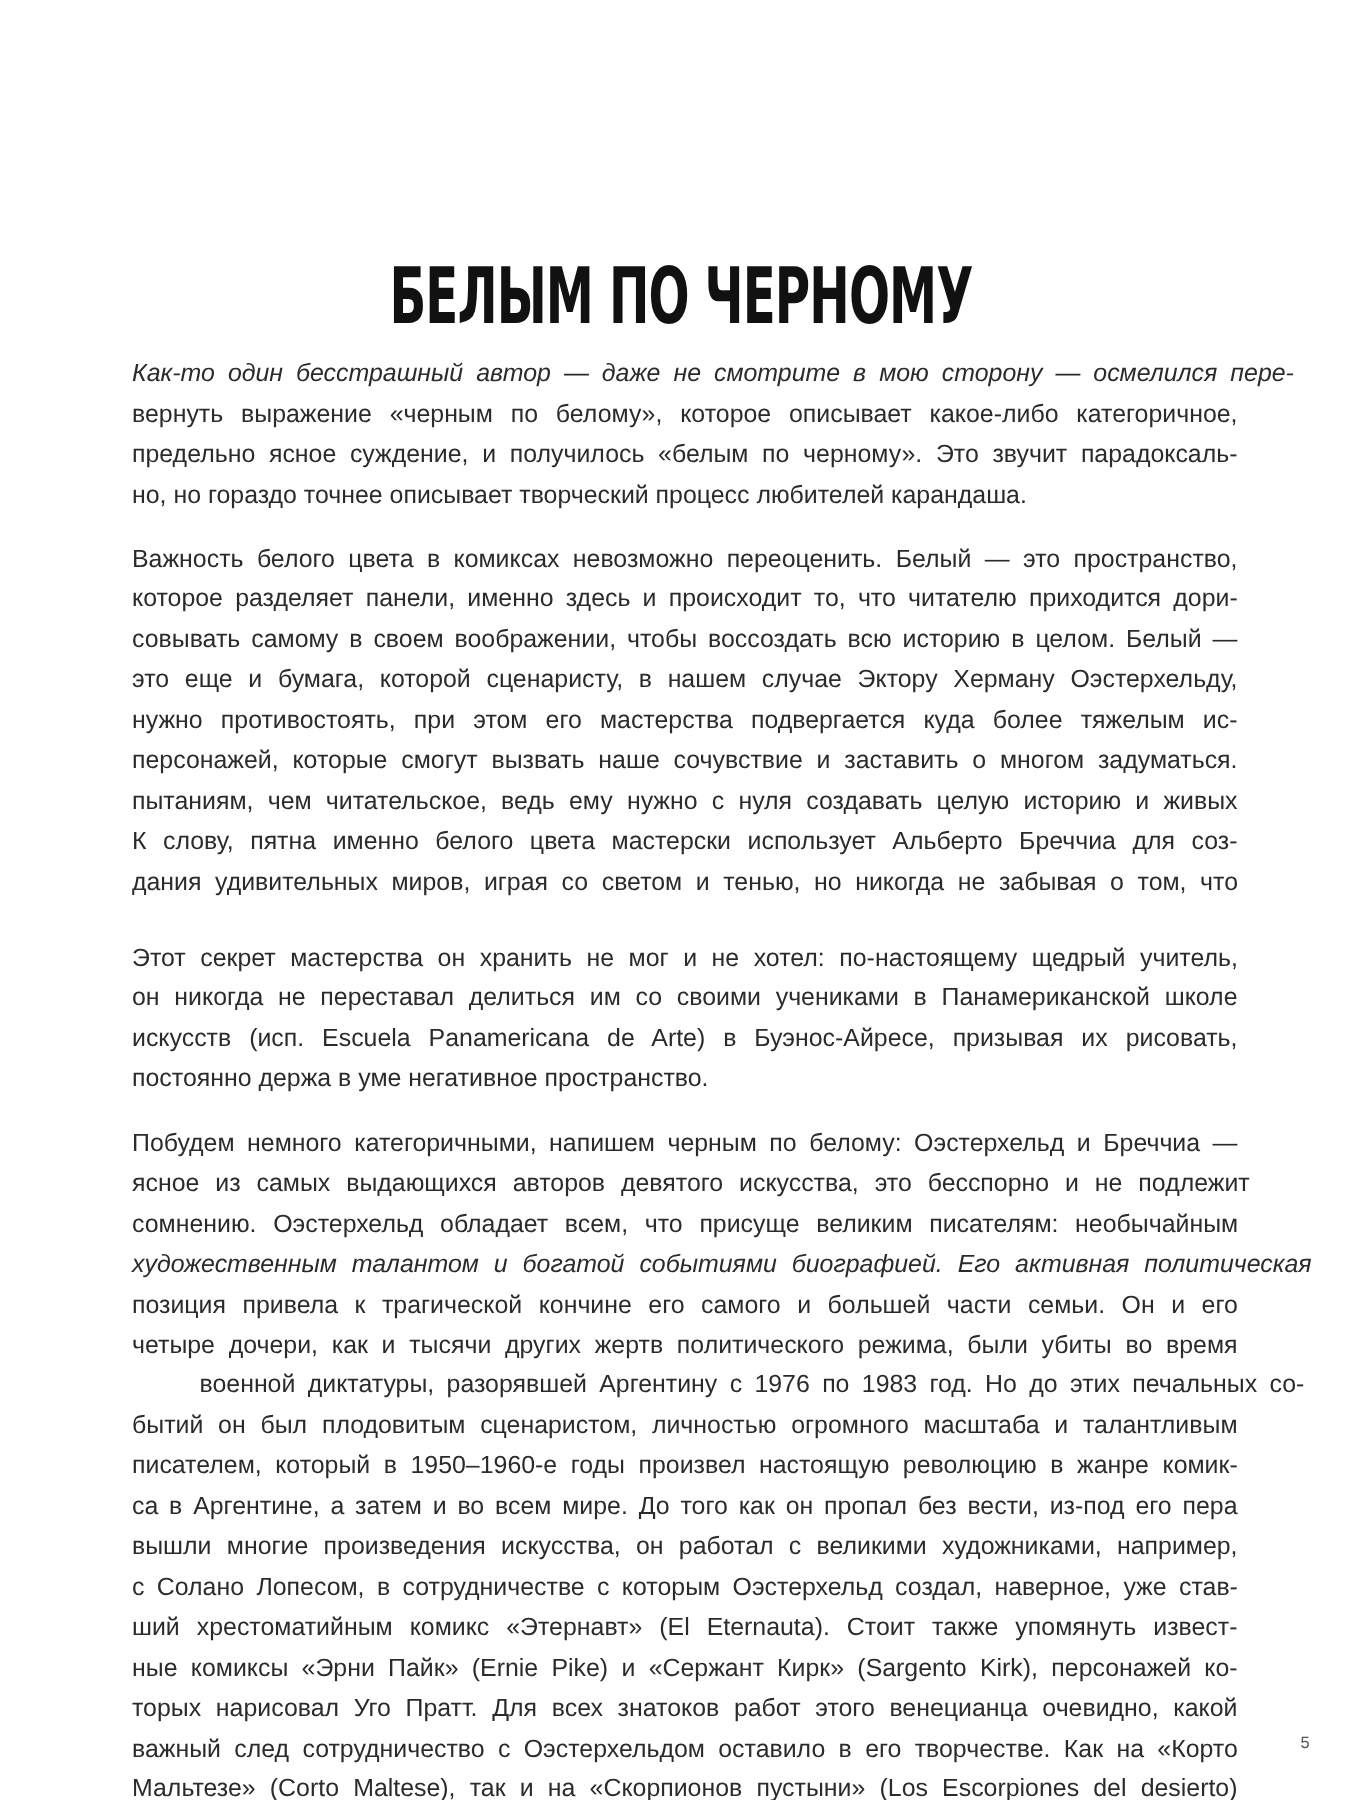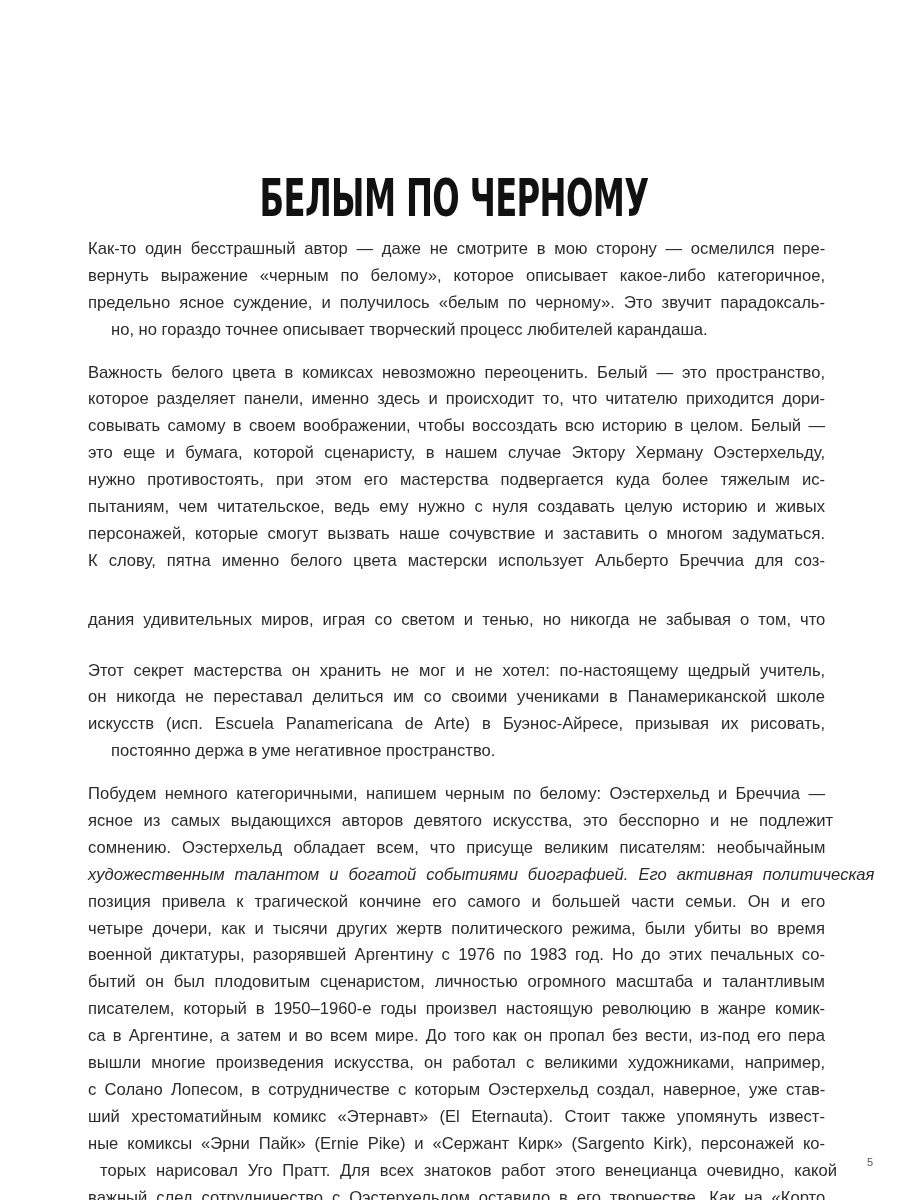--- a/index.html
+++ b/index.html
@@ -10,68 +10,68 @@
     font-size: 52px; line-height: 62px; color: #111;
     transform: scaleX(0.62); transform-origin: center; letter-spacing: -1px;
   }
   .body-text {
     position: absolute; left: 88px; top: 236px; width: 737px;
     font-family: "Liberation Sans", sans-serif; font-size: 16.6px; line-height: 26.9px;
     color: #2b2b2b;
   }
   .para { margin: 0 0 16px 0; }
   .line { display: block; white-space: nowrap; text-align: justify; text-align-last: justify; height: 26.9px; overflow: visible; }
-  .line.last { text-align-last: left; margin-left: 23px; }
+  .line.last { text-align-last: left; }
   .page-number {
     position: absolute; left: 867px; top: 1156px;
     font-family: "Liberation Sans", sans-serif; font-size: 11px; color: #555;
   }
 </style>
 </head>
 <body>
 
 <h1 class="title">БЕЛЫМ ПО ЧЕРНОМУ</h1>
 
 <div class="body-text">
   <p class="para">
-    <span class="line" style="display: block; word-spacing: 4.07692px;">Как-то один бесстрашный автор — даже не смотрите в мою сторону — осмелился пере-</span>
+    <span class="line" style="display: block; word-spacing: 4.07692px; font-style: italic;">Как-то один бесстрашный автор — даже не смотрите в мою сторону — осмелился пере-</span>
     <span class="line" style="display: block; word-spacing: 7.25px;">вернуть выражение «черным по белому», которое описывает какое-либо категоричное,</span>
     <span class="line" style="display: block; word-spacing: 4.5px;">предельно ясное суждение, и получилось «белым по черному». Это звучит парадоксаль-</span>
     <span class="line last" style="display: block;">но, но гораздо точнее описывает творческий процесс любителей карандаша.</span>
   </p>
   <p class="para">
     <span class="line" style="display: block; word-spacing: 4.3px;">Важность белого цвета в комиксах невозможно переоценить. Белый — это пространство,</span>
     <span class="line" style="display: block; word-spacing: 3.54545px;">которое разделяет панели, именно здесь и происходит то, что читателю приходится дори-</span>
     <span class="line" style="display: block; word-spacing: 2.66667px;">совывать самому в своем воображении, чтобы воссоздать всю историю в целом. Белый —</span>
     <span class="line" style="display: block; word-spacing: 5.81818px;">это еще и бумага, которой сценаристу, в нашем случае Эктору Херману Оэстерхельду,</span>
     <span class="line" style="display: block; word-spacing: 6px;">нужно противостоять, при этом его мастерства подвергается куда более тяжелым ис-</span>
+    <span class="line" style="display: block; word-spacing: 4.6px;">персонажей, которые смогут вызвать наше сочувствие и заставить о многом задуматься.</span>
     <span class="line" style="display: block; word-spacing: 4.83333px;">пытаниям, чем читательское, ведь ему нужно с нуля создавать целую историю и живых</span>
-    <span class="line" style="display: block; word-spacing: 4.6px;">персонажей, которые смогут вызвать наше сочувствие и заставить о многом задуматься.</span>
     <span class="line" style="display: block; word-spacing: 6.36364px;">К слову, пятна именно белого цвета мастерски использует Альберто Бреччиа для соз-</span>
-    <span class="line" style="display: block; word-spacing: 4.42857px; margin-top: 32px;">дания удивительных миров, играя со светом и тенью, но никогда не забывая о том, что</span>
+    <span class="line" style="display: block; word-spacing: 4.42857px;">дания удивительных миров, играя со светом и тенью, но никогда не забывая о том, что</span>
     <span class="line" style="display: block; word-spacing: 5.08333px; margin-top: 24px;">Этот секрет мастерства он хранить не мог и не хотел: по-настоящему щедрый учитель,</span>
     <span class="line" style="display: block; word-spacing: 5.18182px;">он никогда не переставал делиться им со своими учениками в Панамериканской школе</span>
     <span class="line" style="display: block; word-spacing: 7.3px;">искусств (исп. Escuela Panamericana de Arte) в Буэнос-Айресе, призывая их рисовать,</span>
     <span class="line last" style="display: block;">постоянно держа в уме негативное пространство.</span>
   </p>
   <p class="para">
     <span class="line" style="display: block; word-spacing: 3.7px;">Побудем немного категоричными, напишем черным по белому: Оэстерхельд и Бреччиа —</span>
     <span class="line" style="display: block; word-spacing: 6px;">ясное из самых выдающихся авторов девятого искусства, это бесспорно и не подлежит</span>
     <span class="line" style="display: block; word-spacing: 6.5px;">сомнению. Оэстерхельд обладает всем, что присуще великим писателям: необычайным</span>
     <span class="line" style="display: block; word-spacing: 5.375px; font-style: italic;">художественным талантом и богатой событиями биографией. Его активная политическая</span>
     <span class="line" style="display: block; word-spacing: 6.38462px;">позиция привела к трагической кончине его самого и большей части семьи. Он и его</span>
     <span class="line" style="display: block; word-spacing: 4.5px;">четыре дочери, как и тысячи других жертв политического режима, были убиты во время</span>
-    <span class="line" style="display: block; word-spacing: 3.61538px;">военной диктатуры, разорявшей Аргентину с 1976 по 1983 год. Но до этих печальных со-</span>
+    <span class="line" style="display: block; word-spacing: 3.61538px; margin-left: 45px;">военной диктатуры, разорявшей Аргентину с 1976 по 1983 год. Но до этих печальных со-</span>
     <span class="line" style="display: block; word-spacing: 5.22222px;">бытий он был плодовитым сценаристом, личностью огромного масштаба и талантливым</span>
     <span class="line" style="display: block; word-spacing: 4.4px;">писателем, который в 1950–1960-е годы произвел настоящую революцию в жанре комик-</span>
     <span class="line" style="display: block; word-spacing: 2.61111px;">са в Аргентине, а затем и во всем мире. До того как он пропал без вести, из-под его пера</span>
     <span class="line" style="display: block; word-spacing: 5.55556px;">вышли многие произведения искусства, он работал с великими художниками, например,</span>
     <span class="line" style="display: block; word-spacing: 3.63636px;">с Солано Лопесом, в сотрудничестве с которым Оэстерхельд создал, наверное, уже став-</span>
     <span class="line" style="display: block; word-spacing: 6.66667px;">ший хрестоматийным комикс «Этернавт» (El Eternauta). Стоит также упомянуть извест-</span>
     <span class="line" style="display: block; word-spacing: 4.25px;">ные комиксы «Эрни Пайк» (Ernie Pike) и «Сержант Кирк» (Sargento Kirk), персонажей ко-</span>
-    <span class="line" style="display: block; word-spacing: 5.18182px; margin-left: 12px;">торых нарисовал Уго Пратт. Для всех знатоков работ этого венецианца очевидно, какой</span>
+    <span class="line" style="display: block; word-spacing: 5.18182px;">торых нарисовал Уго Пратт. Для всех знатоков работ этого венецианца очевидно, какой</span>
     <span class="line" style="display: block; word-spacing: 4.27273px;">важный след сотрудничество с Оэстерхельдом оставило в его творчестве. Как на «Корто</span>
     <span class="line" style="display: block; word-spacing: 4.81818px;">Мальтезе» (Corto Maltese), так и на «Скорпионов пустыни» (Los Escorpiones del desierto)</span>
 
   </p>
 </div>
 
 <div class="page-number">5</div>
 
 </body></html>

